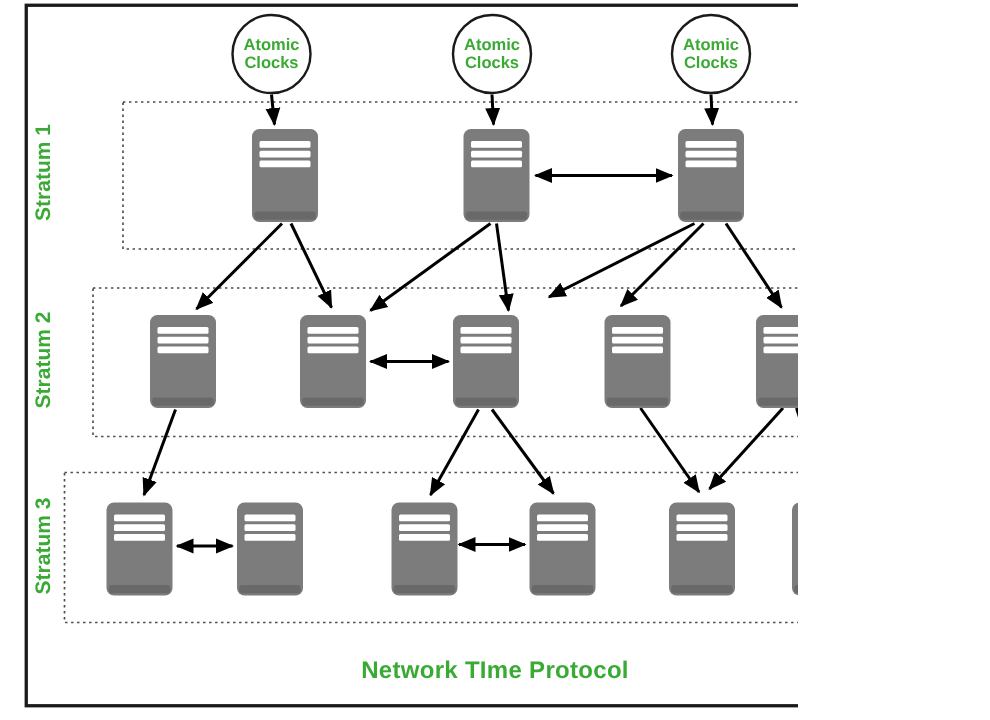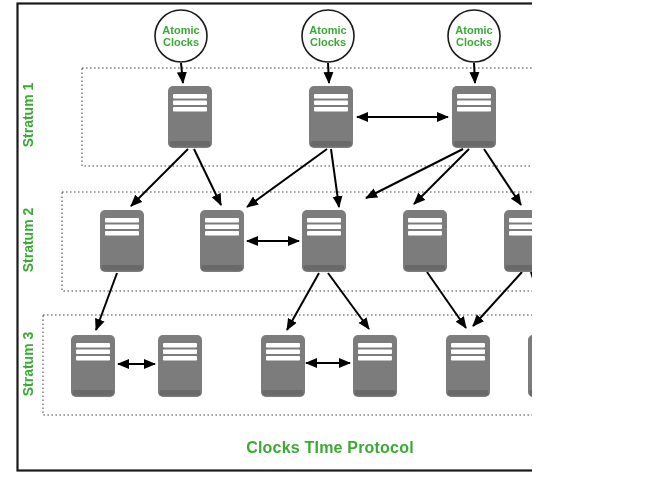--- a/index.html
+++ b/index.html
@@ -190,14 +190,14 @@
   </div>
   <div class="clock-label c3">
     <span>Atomic</span><br>
     <span>Clocks</span>
   </div>
 
   <div class="stratum-label s1">Stratum 1</div>
   <div class="stratum-label s2">Stratum 2</div>
   <div class="stratum-label s3">Stratum 3</div>
 
-  <div class="diagram-title">Clocks TIme Protocol</div>
+  <div class="diagram-title">Network TIme Protocol</div>
 </div>
 
 </body></html>

